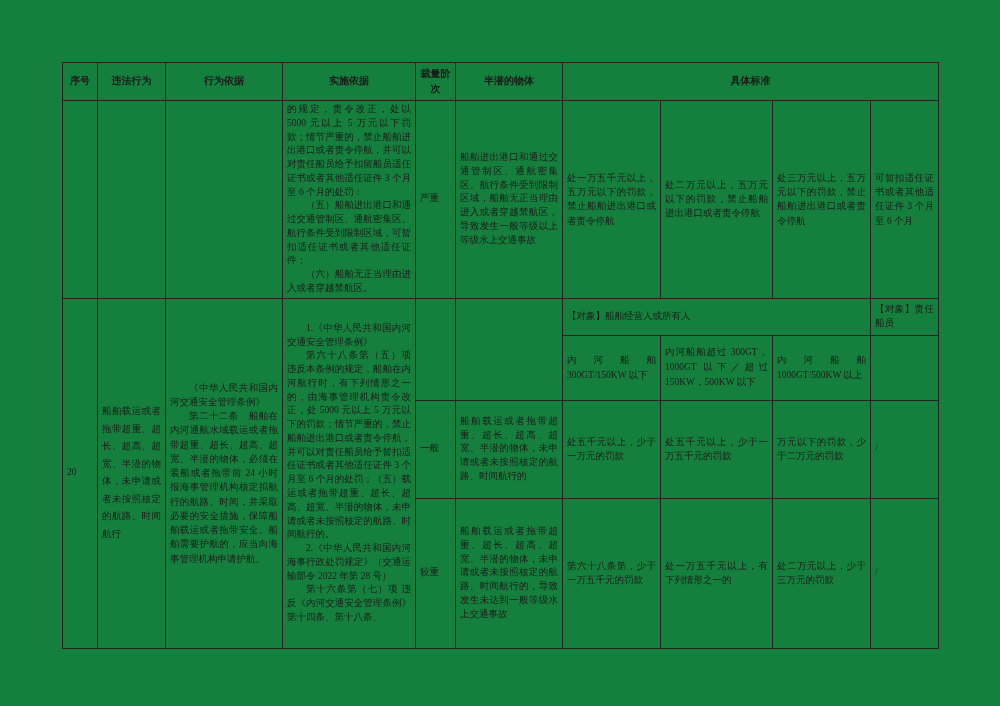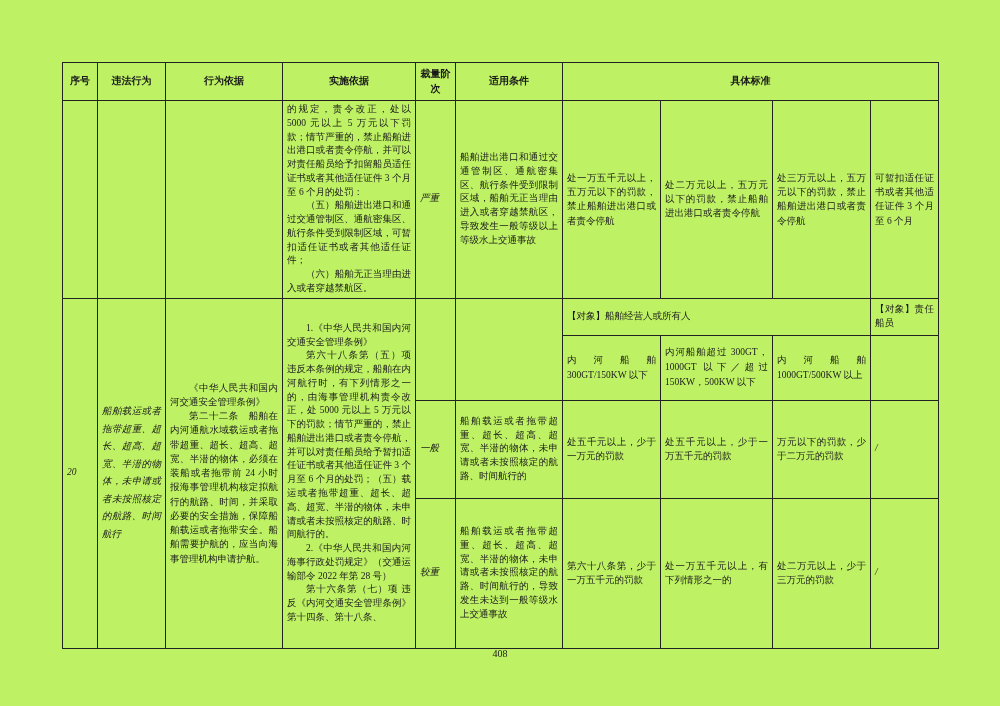--- a/index.html
+++ b/index.html
@@ -1,21 +1,21 @@
 <!DOCTYPE html>
 <html><head>
 <meta charset="utf-8">
 <style>
   * { box-sizing: border-box; }
   html,body { margin:0; padding:0; background:#fff; }
   .page {
     position: relative;
     width: 1000px;
     height: 706px;
-    background: #bef264;
+    background: #15803d;
     font-family: "Liberation Serif", "DejaVu Serif", serif;
     color: #1a1a1a;
   }
   table.law-table {
     position: absolute;
     left: 62px;
     top: 62px;
     width: 876px;
     border-collapse: collapse;
     table-layout: fixed;
@@ -28,26 +28,26 @@
     vertical-align: middle;
     text-align: justify;
     overflow: hidden;
   }
   .law-table th {
     font-weight: bold;
     text-align: center;
     font-size: 10px;
     padding: 4px 2px;
   }
-  .center { text-align: center; font-style: italic; }
+  .center { text-align: center; }
   .va-top { vertical-align: top; }
   .p { margin: 0; }
   .ind { text-indent: 2em; }
   .bold { font-weight: normal; }
-  .weifa-cell { line-height: 1.85; font-style: italic; }
+  .weifa-cell { line-height: 1.85; }
   .xingwei-cell { line-height: 1.5; }
   .std-cell { line-height: 1.5; }
   .obj-cell { text-align: left; }
   .size-cell { line-height: 1.6; }
   tr.r-hdr   { height: 33px; }
   tr.r-prev  { height: 189px; margin-top: 48px; }
   tr.r-obj   { height: 37px; }
   tr.r-size  { height: 65px; }
   tr.r-gen   { height: 98px; }
   tr.r-heavy { height: 150px; }
@@ -79,21 +79,21 @@
         <col style="width:68px">
     </colgroup>
 
     <tbody>
         <tr class="r-hdr">
       <th>序号</th>
       <th>违法行为</th>
       <th>行为依据</th>
       <th>实施依据</th>
       <th>裁量阶次</th>
-      <th>适用条件</th>
+      <th>半潜的物体</th>
       <th colspan="4">具体标准</th>
     </tr>
 
     <tr class="r-prev">
       <td></td>
       <td></td>
       <td></td>
       <td class="va-top">
         <p class="p">的规定，责令改正，处以 5000 元以上 5 万元以下罚款；情节严重的，禁止船舶进出港口或者责令停航，并可以对责任船员给予扣留船员适任证书或者其他适任证件 3 个月至 6 个月的处罚：</p>
         <p class="p ind">（五）船舶进出港口和通过交通管制区、通航密集区、航行条件受到限制区域，可暂扣适任证书或者其他适任证件；</p>
@@ -146,14 +146,13 @@
       <td class="center">较重</td>
       <td>船舶载运或者拖带超重、超长、超高、超宽、半潜的物体，未申请或者未按照核定的航路、时间航行的，导致发生未达到一般等级水上交通事故</td>
       <td class="std-cell">第六十八条第，少于一万五千元的罚款</td>
       <td class="std-cell">处一万五千元以上，有下列情形之一的</td>
       <td class="std-cell">处二万元以上，少于三万元的罚款</td>
       <td class="center">/</td>
     </tr>
   </tbody>
     </table>
 
-  <div class="page-number">408</div>
 </div>
 
 </body></html>

